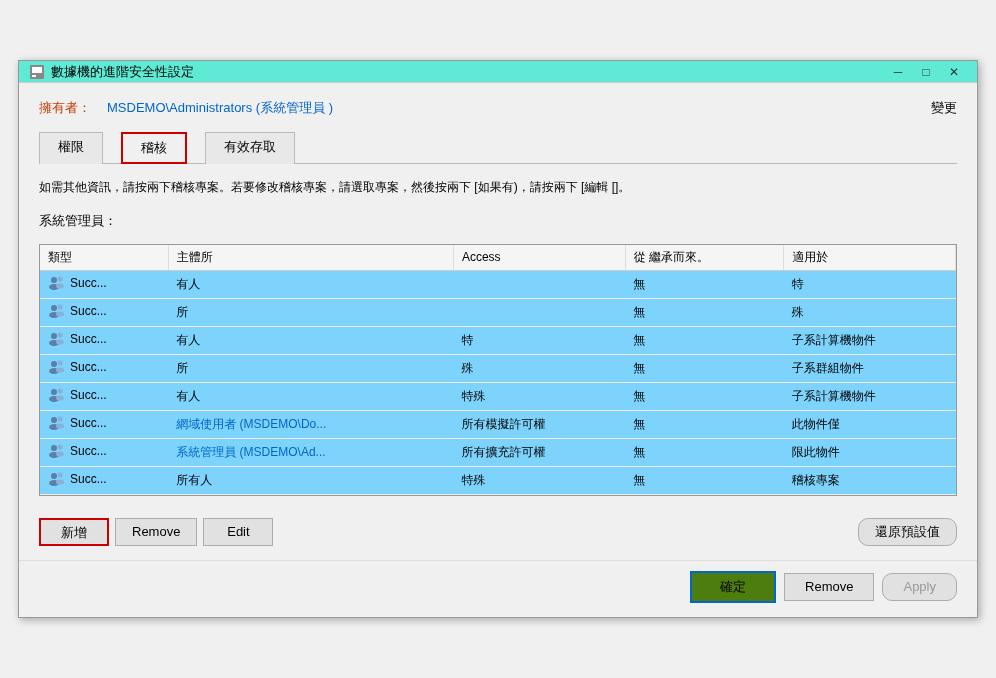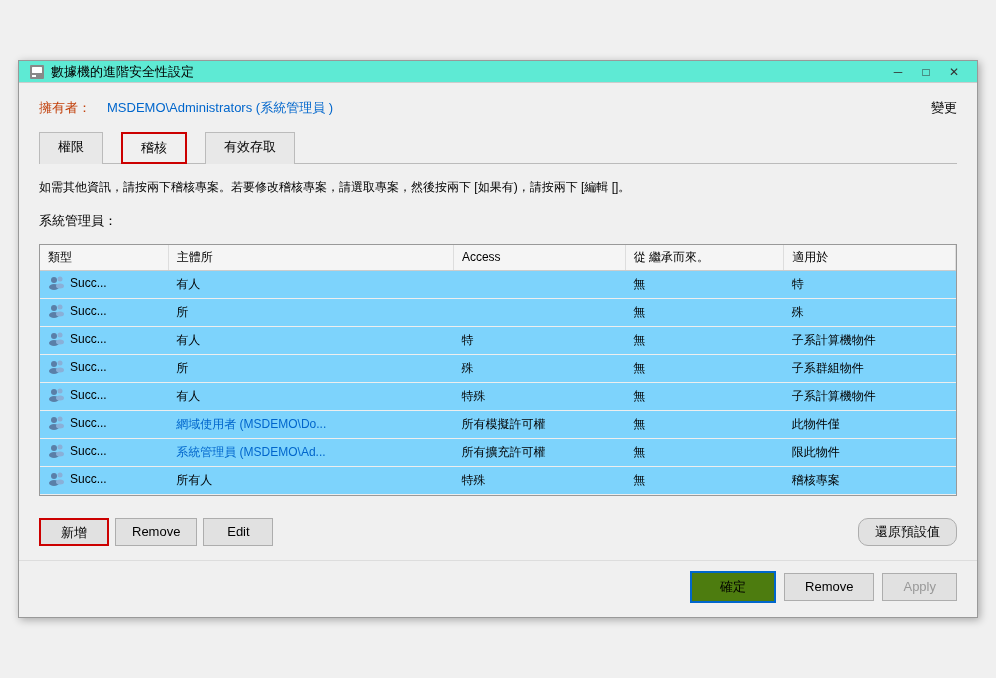--- a/index.html
+++ b/index.html
@@ -205,21 +205,21 @@
       height: 28px;
     }
     .btn-apply {
       padding: 4px 20px;
       font-size: 13px;
       border: 1px solid #adadad;
       background: #e1e1e1;
       cursor: pointer;
       height: 28px;
     }
-    .btn-apply:disabled { color: #999; }
+    .btn-apply:disabled { color: #999; border-radius: 10px; }
 
     .link-blue { color: #0066cc; }
   </style>
 </head>
 <body>
 
 <div class="window">
 
   <div class="title-bar">
     <div class="title-bar-left">

